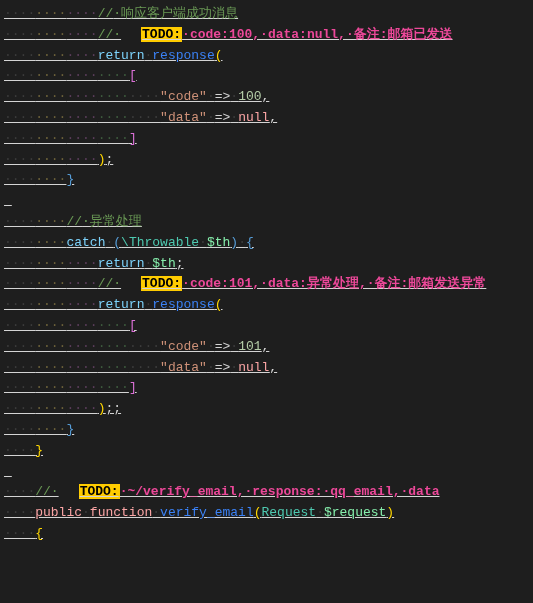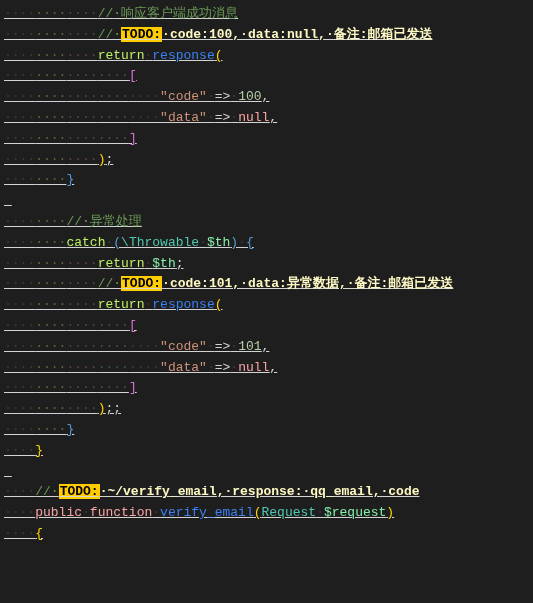--- a/index.html
+++ b/index.html
@@ -17,23 +17,23 @@
   .line {
     white-space: pre;
     height: 20.8px;
     text-decoration: underline;
   }
   .ws { color: #3b3b3b; }
   .ws-y { color: #6b6039; }
   .ws-p { color: #5a3d5a; }
   .ws-g { color: #3d5a3d; }
   .comment { color: #6a9955; }
-  .todo-hl { background: #ffcc00; color: #000; font-weight: bold; padding: 0 1px; }
-  .todo-txt { color: #fef9c3; font-weight: bold; margin-top: 40px; }
-  .kw { color: #bef264; }
+  .todo-hl { background: #ffcc00; color: #000; font-weight: bold; padding: 0 1px; margin-left: 20px; }
+  .todo-txt { color: #ec4899; font-weight: bold; margin-top: 40px; }
+  .kw { color: #7dd3fc; }
   .fn { color: #3b82f6; }
   .str { color: #ce9178; }
   .num { color: #b5cea8; }
   .const { color: #fca5a5; }
   .var { color: #86efac; }
   .type { color: #4ec9b0; }
   .pun { color: #d4d4d4; }
   .brace { color: #ffd700; }
   .brace2 { color: #da70d6; }
   .brace3 { color: #569cd6; }
@@ -63,39 +63,39 @@
 <div class="line"><span class="ws">····</span><span class="ws-y">····</span><span class="brace3">}</span></div>
 
 <div class="line"> </div>
 
 <div class="line"><span class="ws">····</span><span class="ws-y">····</span><span class="comment">//</span><span class="comment">·异常处理</span></div>
 
 <div class="line"><span class="ws">····</span><span class="ws-y">····</span><span class="kw">catch</span><span class="ws">·</span><span class="brace3">(</span><span class="type">\Throwable</span><span class="ws">·</span><span class="var">$th</span><span class="brace3">)</span><span class="ws">·</span><span class="brace3">{</span></div>
 
 <div class="line"><span class="ws">····</span><span class="ws-y">····</span><span class="ws-p">····</span><span class="kw">return</span><span class="ws">·</span><span class="var">$th</span><span class="pun">;</span></div>
 
-<div class="line"><span class="ws">····</span><span class="ws-y">····</span><span class="ws-p">····</span><span class="comment">//·</span><span class="todo-hl">TODO:</span><span class="todo-txt">·code:101,·data:异常数据,·备注:邮箱已发送</span></div>
+<div class="line"><span class="ws">····</span><span class="ws-y">····</span><span class="ws-p">····</span><span class="comment">//·</span><span class="todo-hl">TODO:</span><span class="todo-txt">·code:101,·data:异常处理,·备注:邮箱发送异常</span></div>
 
 <div class="line"><span class="ws">····</span><span class="ws-y">····</span><span class="ws-p">····</span><span class="kw">return</span><span class="ws">·</span><span class="fn">response</span><span class="brace">(</span></div>
 
 <div class="line"><span class="ws">····</span><span class="ws-y">····</span><span class="ws-p">····</span><span class="ws-g">····</span><span class="brace2">[</span></div>
 
 <div class="line"><span class="ws">····</span><span class="ws-y">····</span><span class="ws-p">····</span><span class="ws-g">····</span><span class="ws">····</span><span class="str">"code"</span><span class="ws">·</span><span class="op">=&gt;</span><span class="ws">·</span><span class="num">101</span><span class="pun">,</span></div>
 
 <div class="line"><span class="ws">····</span><span class="ws-y">····</span><span class="ws-p">····</span><span class="ws-g">····</span><span class="ws">····</span><span class="str">"data"</span><span class="ws">·</span><span class="op">=&gt;</span><span class="ws">·</span><span class="const">null</span><span class="pun">,</span></div>
 
 <div class="line"><span class="ws">····</span><span class="ws-y">····</span><span class="ws-p">····</span><span class="ws-g">····</span><span class="brace2">]</span></div>
 
 <div class="line"><span class="ws">····</span><span class="ws-y">····</span><span class="ws-p">····</span><span class="brace">)</span><span class="pun">;;</span></div>
 
 <div class="line"><span class="ws">····</span><span class="ws-y">····</span><span class="brace3">}</span></div>
 
 <div class="line"><span class="ws">····</span><span class="brace">}</span></div>
 
 <div class="line"> </div>
 
-<div class="line"><span class="ws">····</span><span class="comment">//·</span><span class="todo-hl">TODO:</span><span class="todo-txt">·~/verify_email,·response:·qq_email,·code</span></div>
+<div class="line"><span class="ws">····</span><span class="comment">//·</span><span class="todo-hl">TODO:</span><span class="todo-txt">·~/verify_email,·response:·qq_email,·data</span></div>
 
 <div class="line"><span class="ws">····</span><span class="const">public</span><span class="ws">·</span><span class="const">function</span><span class="ws">·</span><span class="fn">verify_email</span><span class="brace">(</span><span class="type">Request</span><span class="ws">·</span><span class="var">$request</span><span class="brace">)</span></div>
 
 <div class="line"><span class="ws">····</span><span class="brace">{</span></div>
 
 </div>
 
 </body></html>

